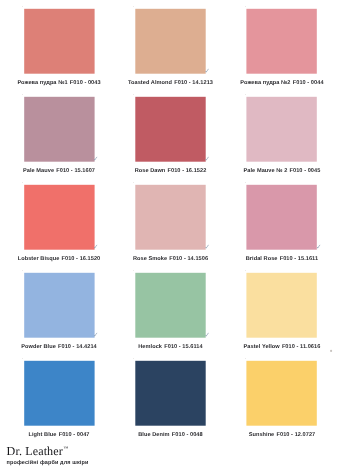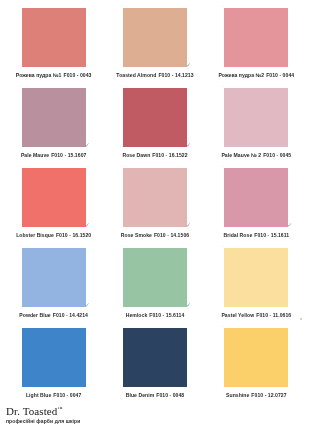--- a/index.html
+++ b/index.html
@@ -246,18 +246,18 @@
           <span class="tick-tl">∙</span>
         </div>
         <div class="caption"><span>Sunshine</span><span class="code">F010 - 12.0727</span></div>
       </div>
     </div>
 
   <div class="speck"></div>
 
   <div class="footer">
     <div class="brand">
-      <span>Dr. Toasted</span><sup>™</sup>
+      <span>Dr. Leather</span><sup>™</sup>
     </div>
     <div class="tagline">професійні фарби для шкіри</div>
   </div>
 
 </div>
 
 </body></html>

